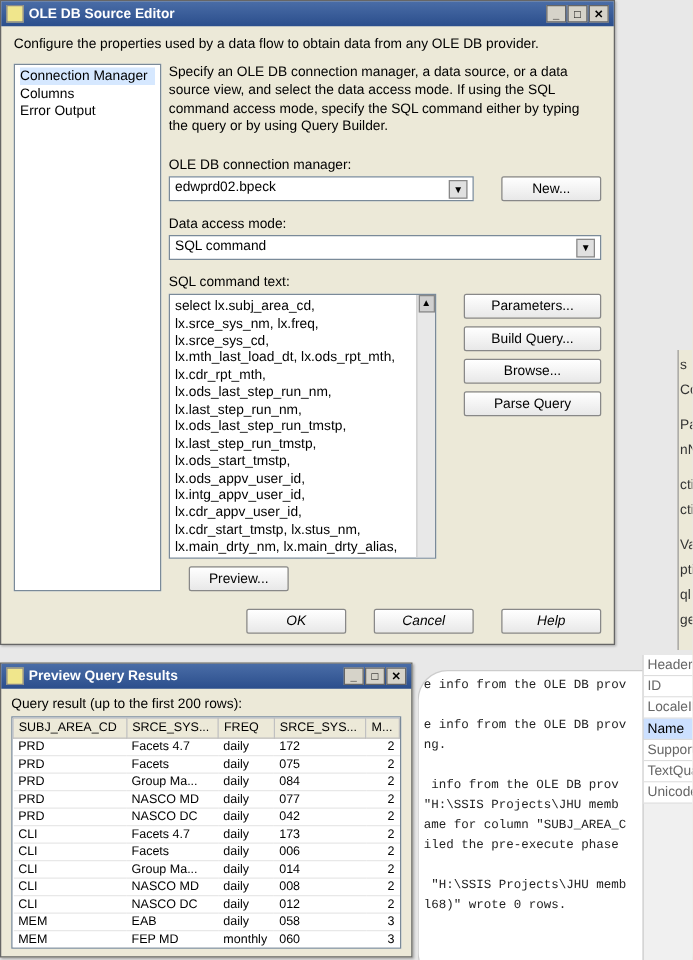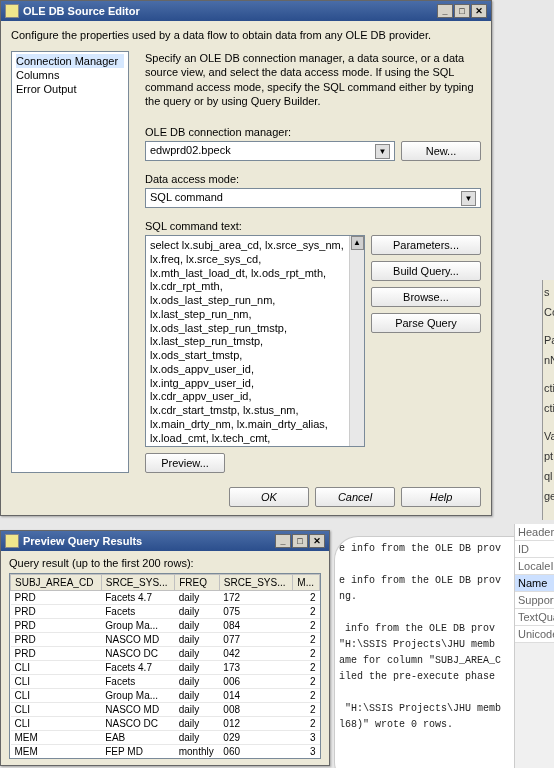--- a/index.html
+++ b/index.html
@@ -9,33 +9,33 @@
 .titlebar { background: linear-gradient(to bottom, #4a6da7, #2b4e8c); color: #fff; padding: 3px 4px; display: flex; align-items: center; font-weight: bold; font-size: 11px; }
 .titlebar .icon { width: 14px; height: 14px; background: #f0e68c; border: 1px solid #888; margin-right: 4px; }
 .titlebar .title { flex: 1; }
 .titlebar .winbtns { display: flex; gap: 1px; }
 .titlebar .winbtn { width: 16px; height: 14px; background: #d6d3c9; border: 1px solid #666; display: flex; align-items: center; justify-content: center; font-size: 9px; color: #000; cursor: pointer; }
 
 .main-window { left: 0; top: 0; width: 492px; height: 516px; }
 .main-body { padding: 8px 10px; height: calc(100% - 20px); display: flex; flex-direction: column; }
 .intro { margin-bottom: 10px; color: #000; }
 
-.content-row { display: flex; flex: 1; gap: 16px; min-height: 0; }
+.content-row { display: flex; flex: 1; gap: 6px; min-height: 0; }
 .nav-list { width: 118px; background: #fff; border: 1px solid #7a8a99; padding: 2px 4px; }
 .nav-list div { padding: 1px 0; }
 .nav-list .sel { background: #d6e8ff; }
 
 .right-pane { flex: 1; display: flex; flex-direction: column; }
 .desc { margin-bottom: 14px; line-height: 1.3; }
 .field-label { margin: 4px 0 3px 0; }
 .combo-row { display: flex; gap: 6px; margin-bottom: 8px; }
 .combo { flex: 1; background: #fff; border: 1px solid #7a8a99; padding: 2px 4px; display: flex; align-items: flex-start; height: 20px; }
 .combo span { flex: 1; }
 .combo .arrow { width: 15px; height: 15px; background: #e0e0e0; border: 1px solid #888; display: flex; align-items: center; justify-content: center; font-size: 8px; }
-.btn { background: linear-gradient(to bottom, #fff, #e8e8e8); border: 1px solid #888; padding: 3px 12px; min-width: 80px; text-align: center; cursor: pointer; border-radius: 2px; }
+.btn { background: linear-gradient(to bottom, #fff, #e8e8e8); border: 1px solid #888; padding: 3px 12px; min-width: 80px; text-align: center; cursor: pointer; border-radius: 2px; margin-left: 16px; }
 .btn.wide { min-width: 110px; }
 
 .sql-row { display: flex; gap: 6px; flex: 1; min-height: 0; }
 .sql-text { flex: 1; background: #fff; border: 1px solid #7a8a99; padding: 3px 4px; font-size: 10px; line-height: 1.25; overflow: hidden; position: relative; }
 .sql-text .vscroll { position: absolute; top: 0; right: 0; width: 15px; height: 100%; background: #e8e8e8; border-left: 1px solid #ccc; }
 .sql-text .vscroll .sbtn { width: 13px; height: 14px; background: #d0d0d0; border: 1px solid #888; margin: 0 auto; display: flex; align-items: center; justify-content: center; font-size: 8px; }
 .side-btns { display: flex; flex-direction: column; gap: 6px; }
 
 .preview-row { margin-top: 6px; }
 .bottom-row { display: flex; justify-content: flex-end; gap: 6px; margin-top: 8px; padding-top: 6px; font-style: italic; }
@@ -268,21 +268,21 @@
               <td>CLI</td>
               <td>NASCO DC</td>
               <td>daily</td>
               <td>012</td>
               <td>2</td>
             </tr>
             <tr>
               <td>MEM</td>
               <td>EAB</td>
               <td>daily</td>
-              <td>029</td>
+              <td>058</td>
               <td>3</td>
             </tr>
             <tr>
               <td>MEM</td>
               <td>FEP MD</td>
               <td>monthly</td>
               <td>060</td>
               <td>3</td>
             </tr>
             <tr>

